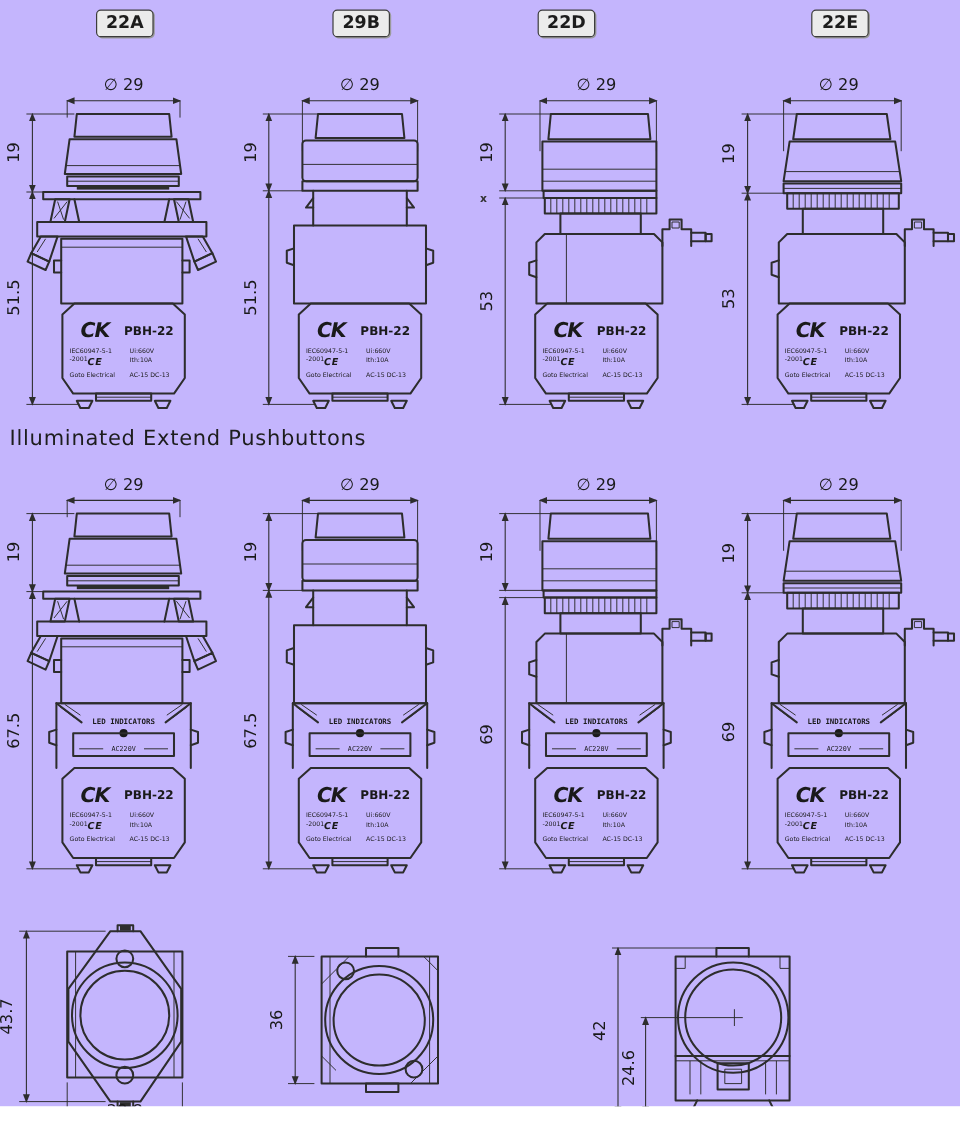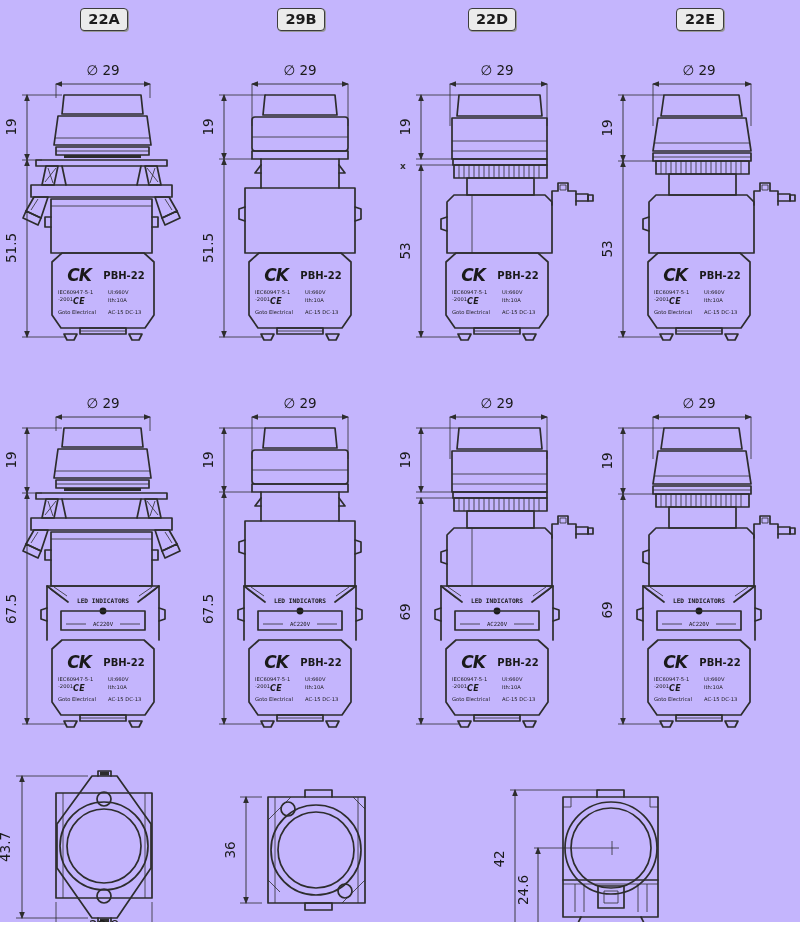--- a/index.html
+++ b/index.html
@@ -23,23 +23,24 @@
   .led{font-size:6.2px;font-family:"DejaVu Sans Mono",monospace;font-weight:bold;}
   .acv{font-size:5.6px;font-family:"DejaVu Sans Mono",monospace;}
 </style>
 </head>
 <body>
 
 <div id="page">
 
   <div class="badge" style="left:80px">22A</div>
   <div class="badge" style="left:277px">29B</div>
-  <div class="badge" style="left:468px">22D</div>
+  <div class="badge" style="left:448px">22D</div>
   <div class="badge" style="left:676px">22E</div>
 
+  <div id="title">Illuminated Extend Pushbuttons</div>
   <div id="strayx">x</div>
 
   <svg width="800" height="951" viewBox="0 0 800 951">
     <defs>
       <marker id="ar" viewBox="0 0 10 10" refX="8.5" refY="5" markerWidth="8" markerHeight="8" orient="auto-start-reverse">
         <path d="M0 1 L10 5 L0 9 Z" fill="#2d2d2d"></path>
       </marker>
 
       <g id="sym-plate">
         <path class="s" d="M62 0 H144 L154 9 V62 L145 75 H61 L52 62 V9 Z"></path>

